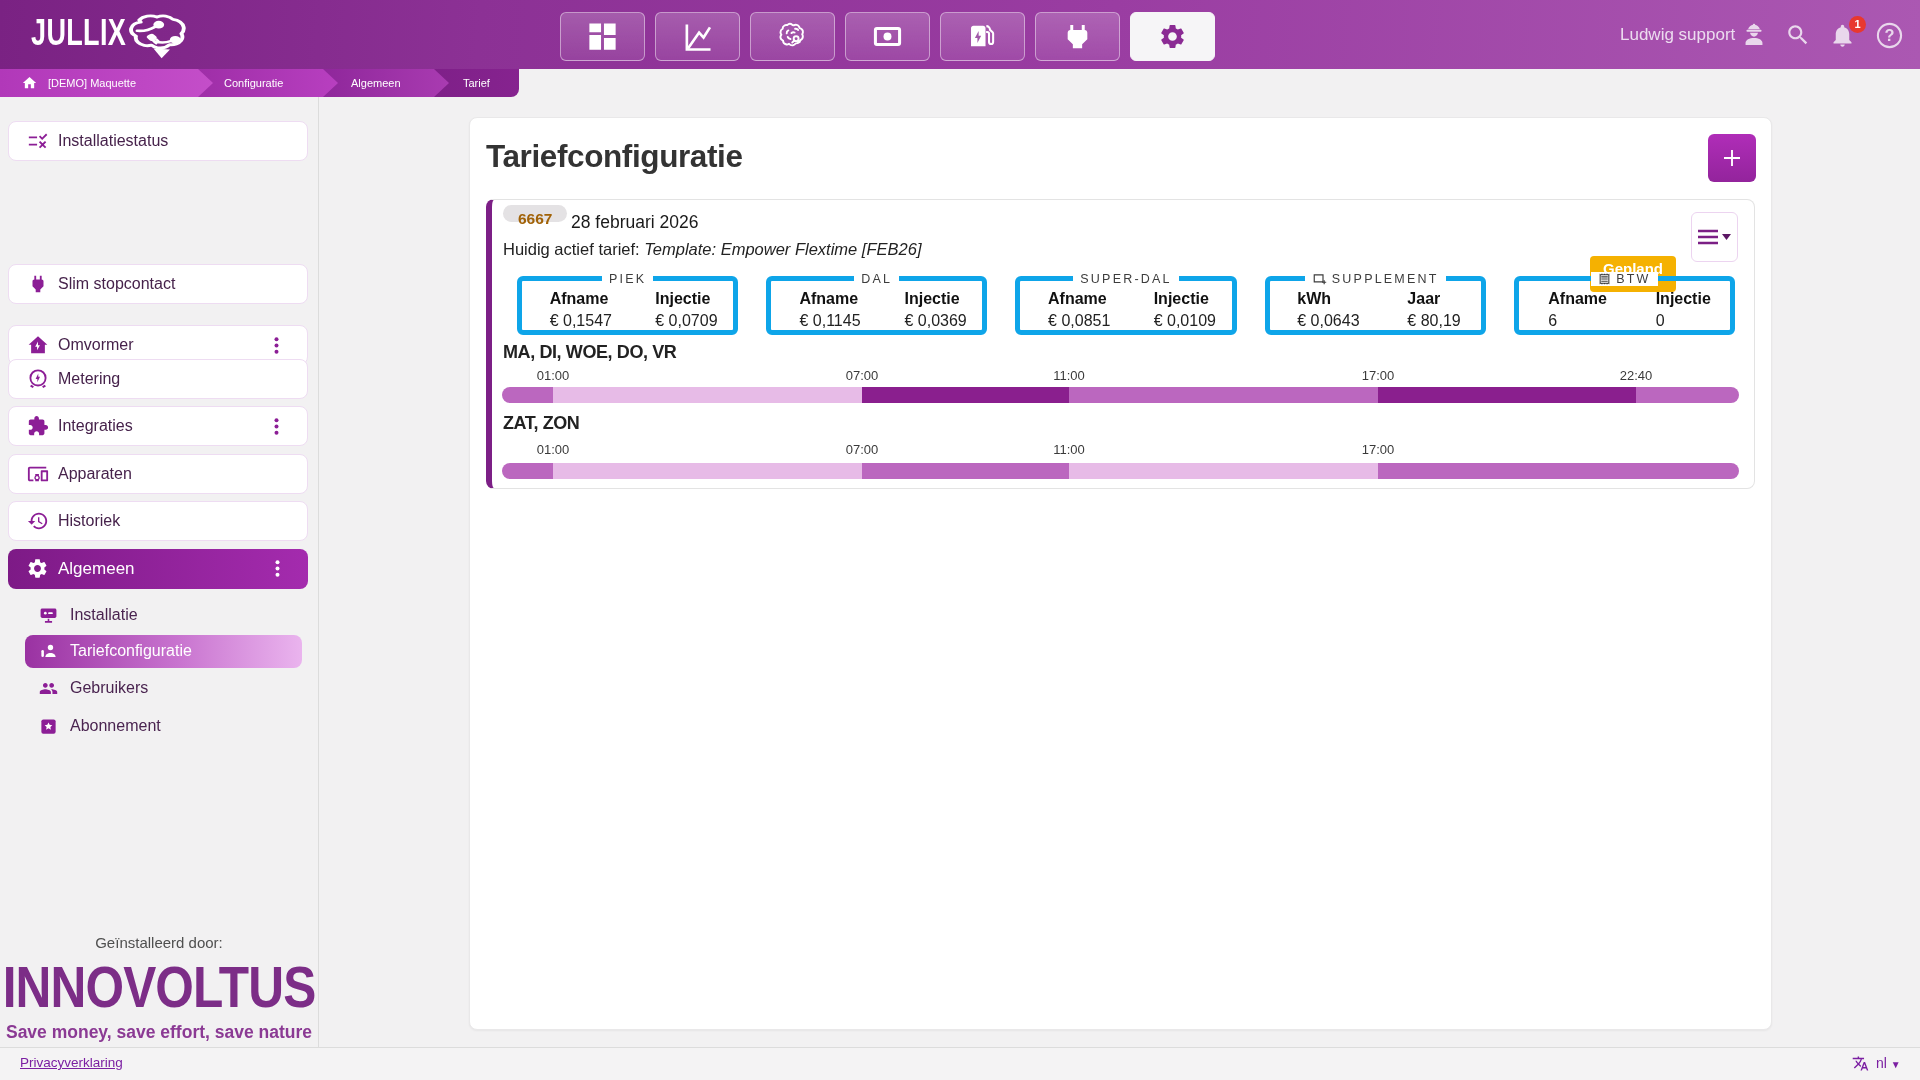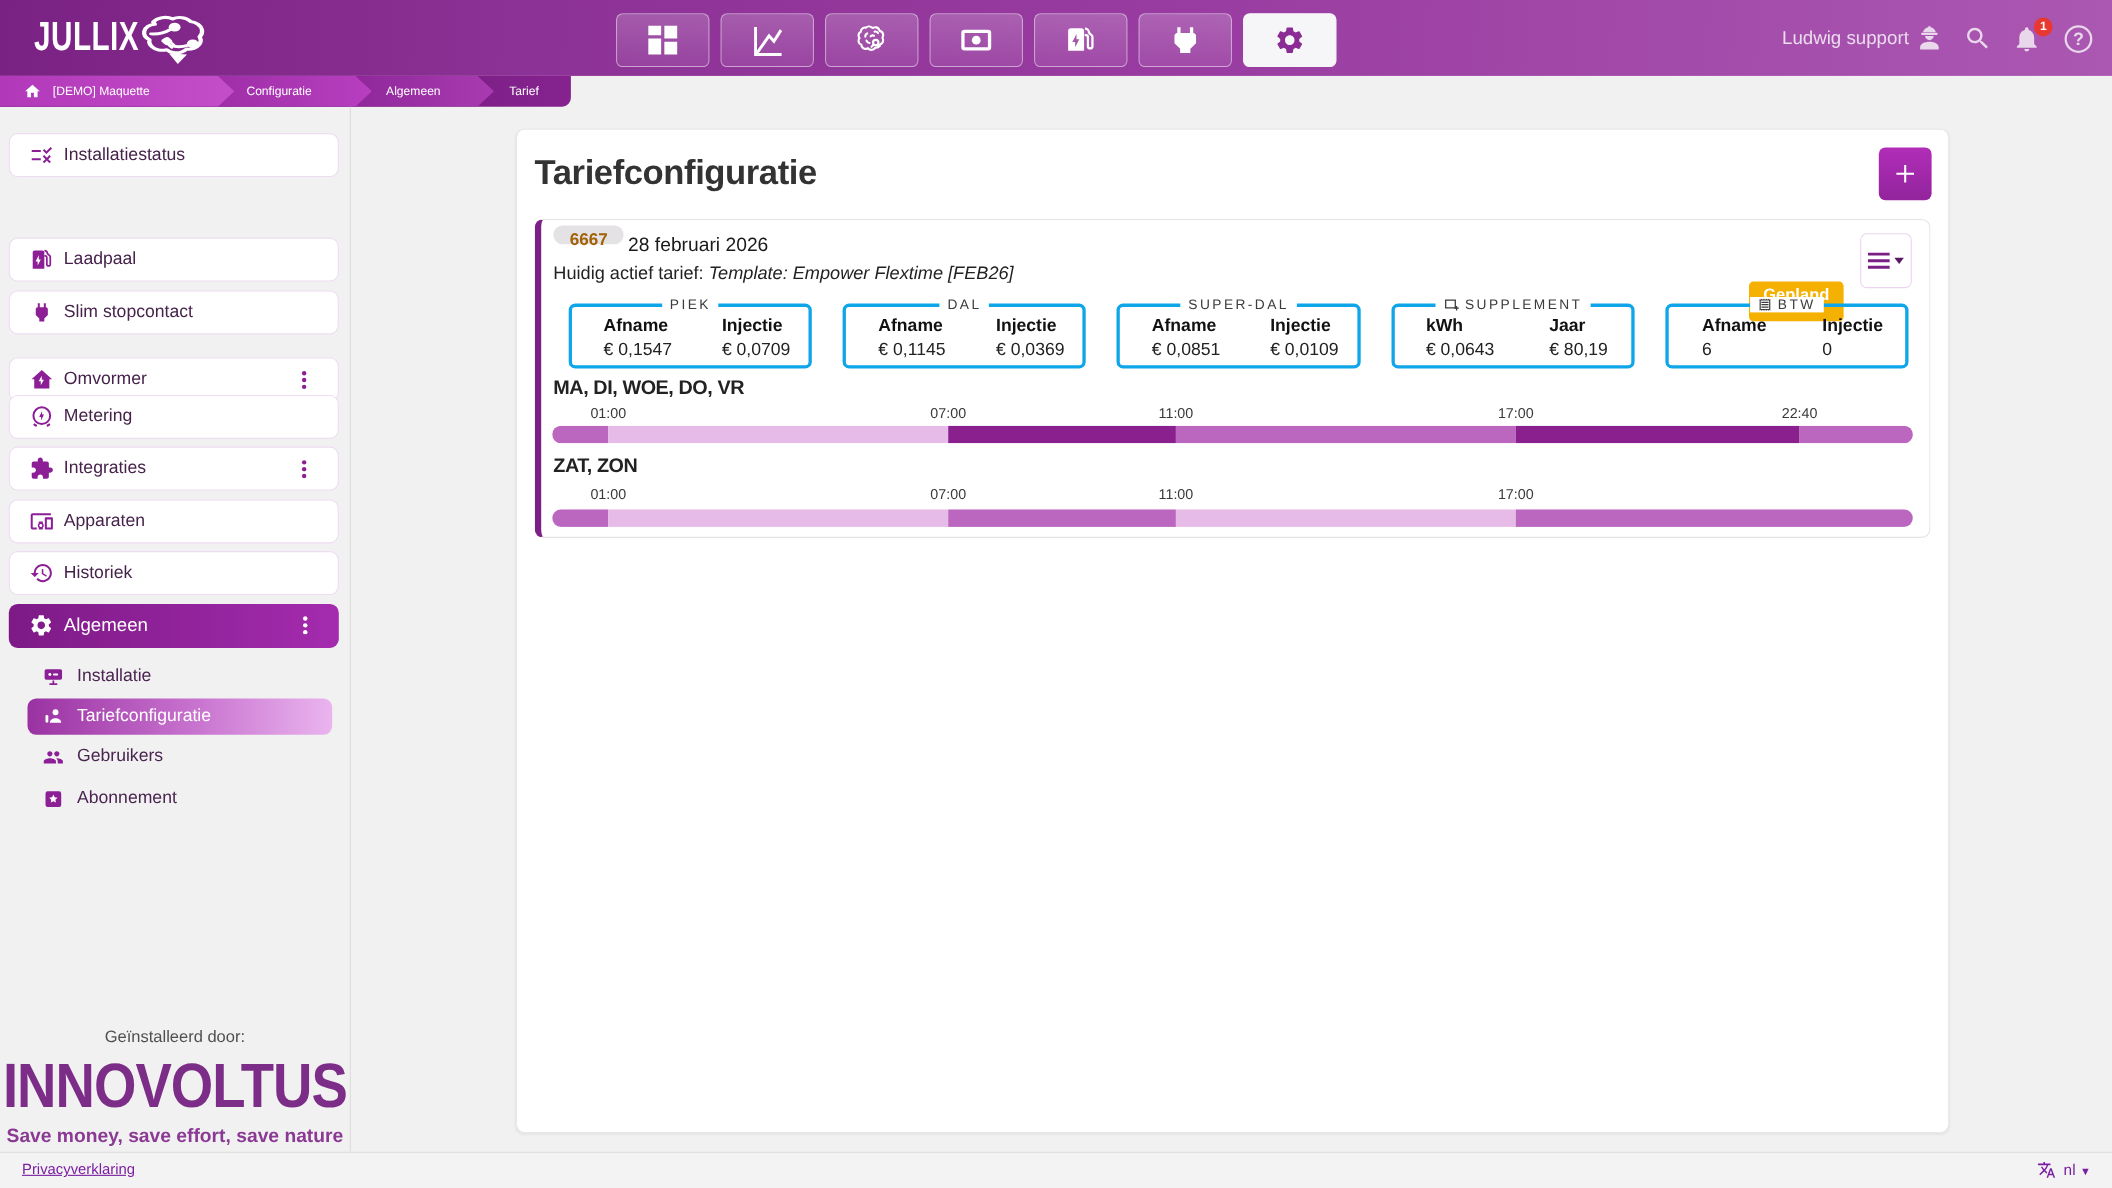--- a/index.html
+++ b/index.html
@@ -62,21 +62,21 @@
 .chip { position:absolute; left:11px; top:5px; height:17px; line-height:27px; padding:0 15px;
   background:#e4e2e4; border-radius:14px; color:#a16207; font-size:15.5px;font-weight:bold; }
 .tdate { position:absolute; left:79px; top:8px; height:27px; line-height:28px; font-size:17.5px; font-weight:normal; color:#1a1a1a; }
 .tsub { position:absolute; left:11px; top:40px; font-size:16.5px; color:#222; }
 .gepland { position:absolute; left:1098px; top:20px; width:86px; height:36px; background:#f5b101;
   border-radius:4px; color:#fff; font-weight:bold; font-size:15px; text-align:center; line-height:26px;margin-top:36px; }
 .menubtn { position:absolute; left:1199px; top:12px; width:47px; height:50px; background:#fff;
   border:1px solid #ecd4f0; border-radius:6px; display:flex; align-items:center; justify-content:center; gap:4px; }
 
 .fsrow { position:absolute; left:10px; top:76px; width:1233px; display:flex; gap:13px; }
-.fs { flex:1; height:59px; border:3px solid #0ea5e9; border-radius:6px; position:relative; display:flex;margin-left:15px; }
+.fs { flex:1; height:59px; border:5px solid #0ea5e9; border-radius:6px; position:relative; display:flex;margin-left:15px; }
 .fs .legend { position:absolute; top:-9px; left:0; width:100%; text-align:center; font-size:12.5px;
   letter-spacing:2.2px; color:#3c3c3c; }
 .fs .legend span { background:#fff; padding:0 7px; display:inline-flex; align-items:center; gap:5px; }
 .fs .col { flex:1; text-align:center; padding-top:9px; }
 .fs .col .in { display:inline-block; text-align:left; transform:translateX(6px); }
 .fs .lab { font-size:16px; font-weight:bold; color:#111; }
 .fs .val { font-size:16px; color:#222; margin-top:4px; }
 
 .dayhead { position:absolute; left:11px; font-size:18px; letter-spacing:-0.4px; line-height:18px; font-weight:bold; color:#222; }
 .tlabel { position:absolute; font-size:13px; color:#3a3a3a; transform:translateX(-50%); }
@@ -183,25 +183,20 @@
   <div class="ctxt" style="left:48px">[DEMO] Maquette</div>
   <div class="ctxt" style="left:224px">Configuratie</div>
   <div class="ctxt" style="left:351px">Algemeen</div>
   <div class="ctxt" style="left:463px">Tarief</div>
 </div>
 
 <div class="side">
   <div class="sitem" style="top:24px"><svg width="22" height="22" viewBox="0 0 24 24">
         <path fill="#8c1e96" d="M16.54 11L13 7.46l1.41-1.41 2.12 2.12 4.24-4.24 1.41 1.41L16.54 11zM11 7H2v2h9V7zm10 6.41L19.59 12 17 14.59 14.41 12 13 13.41 15.59 16 13 18.59 14.41 20 17 17.41 19.59 20 21 18.59 18.41 16 21 13.41zM11 15H2v2h9v-2z"></path>
       </svg>Installatiestatus</div>
-  <div class="sitem" style="top:119px"><svg width="22" height="22" viewBox="0 0 24 24">
-        <path fill="#8c1e96" d="M12.5 3c1.1 0 2 .9 2 2v16H3V5c0-1.1.9-2 2-2h7.5z"></path>
-        <path fill="#fff" d="M7.9 17.8v-4H5.8l3.2-6v4H11l-3.1 6z"></path>
-        <path fill="none" stroke="#8c1e96" stroke-width="1.7" d="M14.6 8.3h.9c.8 0 1.5.7 1.5 1.5v6.7c0 .9.8 1.7 1.7 1.7s1.7-.8 1.7-1.7V9.3c0-.4-.15-.75-.42-1.02L17.6 6c0-1.6-1.3-3-3-3"></path>
-      </svg>Laadpaal</div>
   <div class="sitem" style="top:166.5px"><svg width="22" height="22" viewBox="0 0 24 24">
         <path fill="#8c1e96" d="M16 7V3h-2v4h-4V3H8v4c-1.1 0-2 .9-2 2v5.5L9.5 18v3h5v-3l3.5-3.5V9c0-1.1-.9-2-2-2z"></path>
       </svg>Slim stopcontact</div>
   <div class="sitem" style="top:228px"><svg width="22" height="22" viewBox="0 0 24 24">
         <path fill="#8c1e96" d="M12 2.5L1.8 11.7h2.7V21h15v-9.3h2.7L12 2.5z"></path>
         <path fill="#fff" d="M11 17.8v-4H8.9L12 8.2v4h2.1L11 17.8z"></path>
       </svg>Omvormer<span class="dots">
         <svg width="5" height="17" viewBox="0 0 5 17">
           <circle cx="2.5" cy="2.3" r="2" fill="currentColor"></circle>
           <circle cx="2.5" cy="8.5" r="2" fill="currentColor"></circle>

